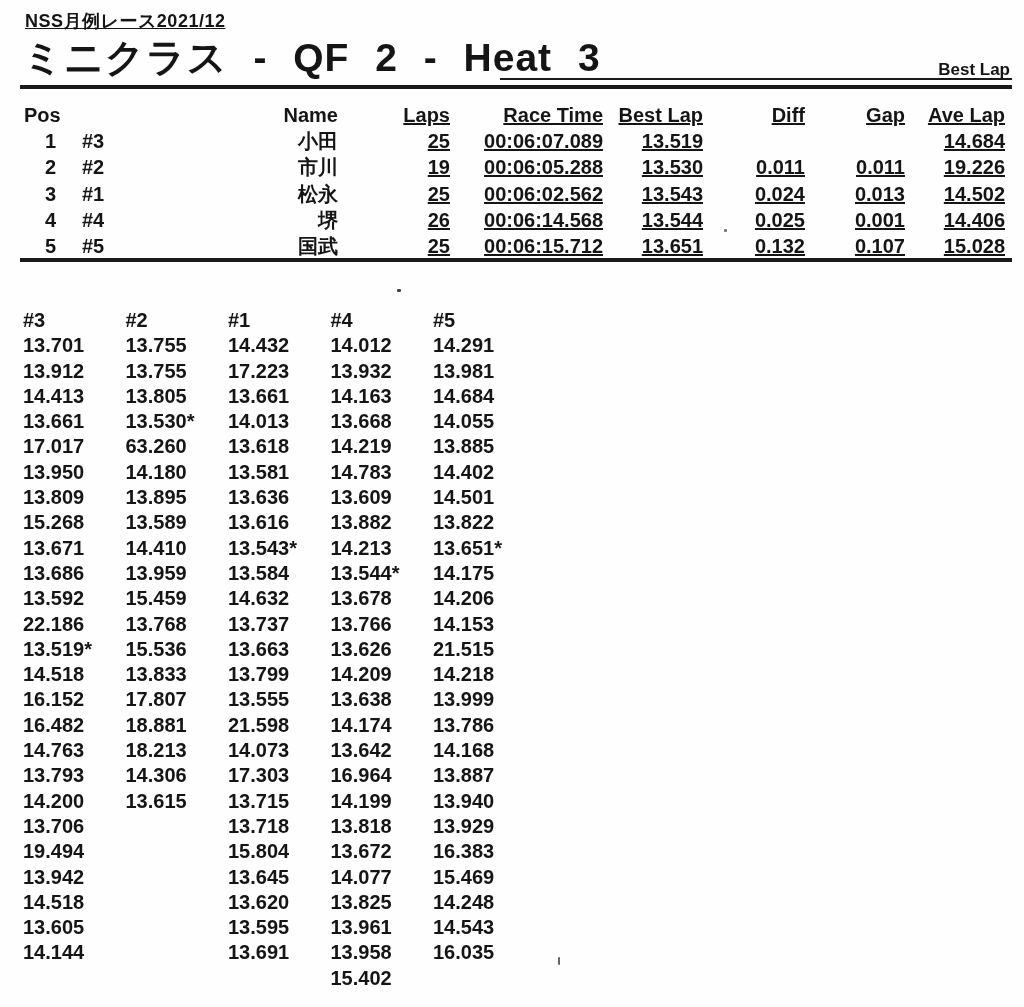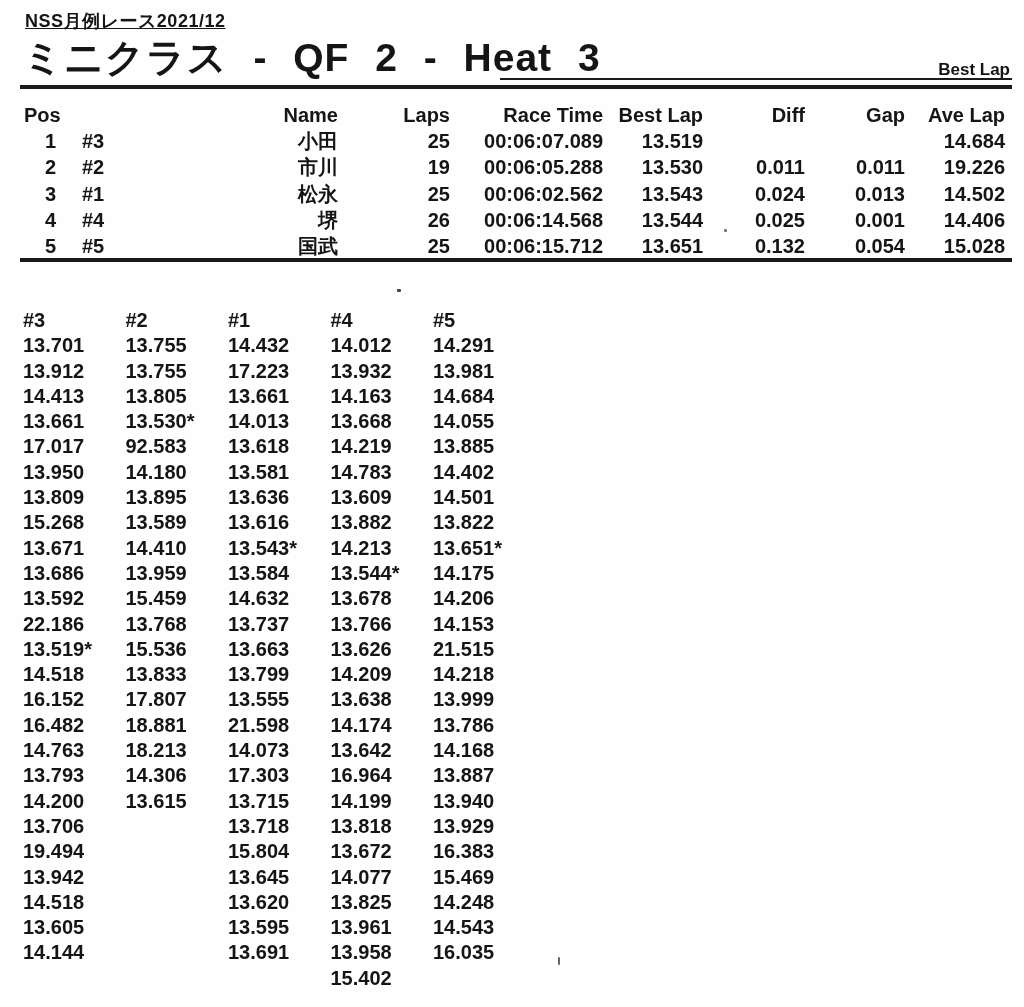--- a/index.html
+++ b/index.html
@@ -78,21 +78,21 @@
     padding: 0;
     height: 26.2px;
     line-height: 26.2px;
     white-space: nowrap;
     overflow: visible;
     font-weight: 700;
   }
   .c-pos  { text-align: right; }
   .c-car  { text-align: left; padding-left: 26px !important; }
   .c-name { text-align: right; padding-left: 23px !important; }
-  .c-num  { text-align: right; }
+  .c-num  { text-align: right; text-decoration: underline; }
   thead .c-pos { text-align: left; }
 
   
   .lapchart {
     position: absolute;
     left: 23px;
     top: 308px;
     display: flex;
     font-size: 20px;
     font-weight: 700;
@@ -200,21 +200,21 @@
           <td class="c-num">14.406</td>
         </tr>
         <tr>
           <td class="c-pos">5</td>
           <td class="c-car">#5</td>
           <td class="c-name">国武</td>
           <td class="c-num">25</td>
           <td class="c-num">00:06:15.712</td>
           <td class="c-num">13.651</td>
           <td class="c-num">0.132</td>
-          <td class="c-num">0.054</td>
+          <td class="c-num">0.107</td>
           <td class="c-num">15.028</td>
         </tr>
       </tbody>
   </table>
 
   <div class="rule rule-thick-mid"></div>
 
   <div class="lapchart">
       <div class="lap-col">
         <div class="lap-header">#3</div>
@@ -243,21 +243,21 @@
         <div class="lap">14.518</div>
         <div class="lap">13.605</div>
         <div class="lap">14.144</div>
       </div>
       <div class="lap-col">
         <div class="lap-header">#2</div>
         <div class="lap">13.755</div>
         <div class="lap">13.755</div>
         <div class="lap">13.805</div>
         <div class="lap">13.530*</div>
-        <div class="lap">92.583</div>
+        <div class="lap">63.260</div>
         <div class="lap">14.180</div>
         <div class="lap">13.895</div>
         <div class="lap">13.589</div>
         <div class="lap">14.410</div>
         <div class="lap">13.959</div>
         <div class="lap">15.459</div>
         <div class="lap">13.768</div>
         <div class="lap">15.536</div>
         <div class="lap">13.833</div>
         <div class="lap">17.807</div>

